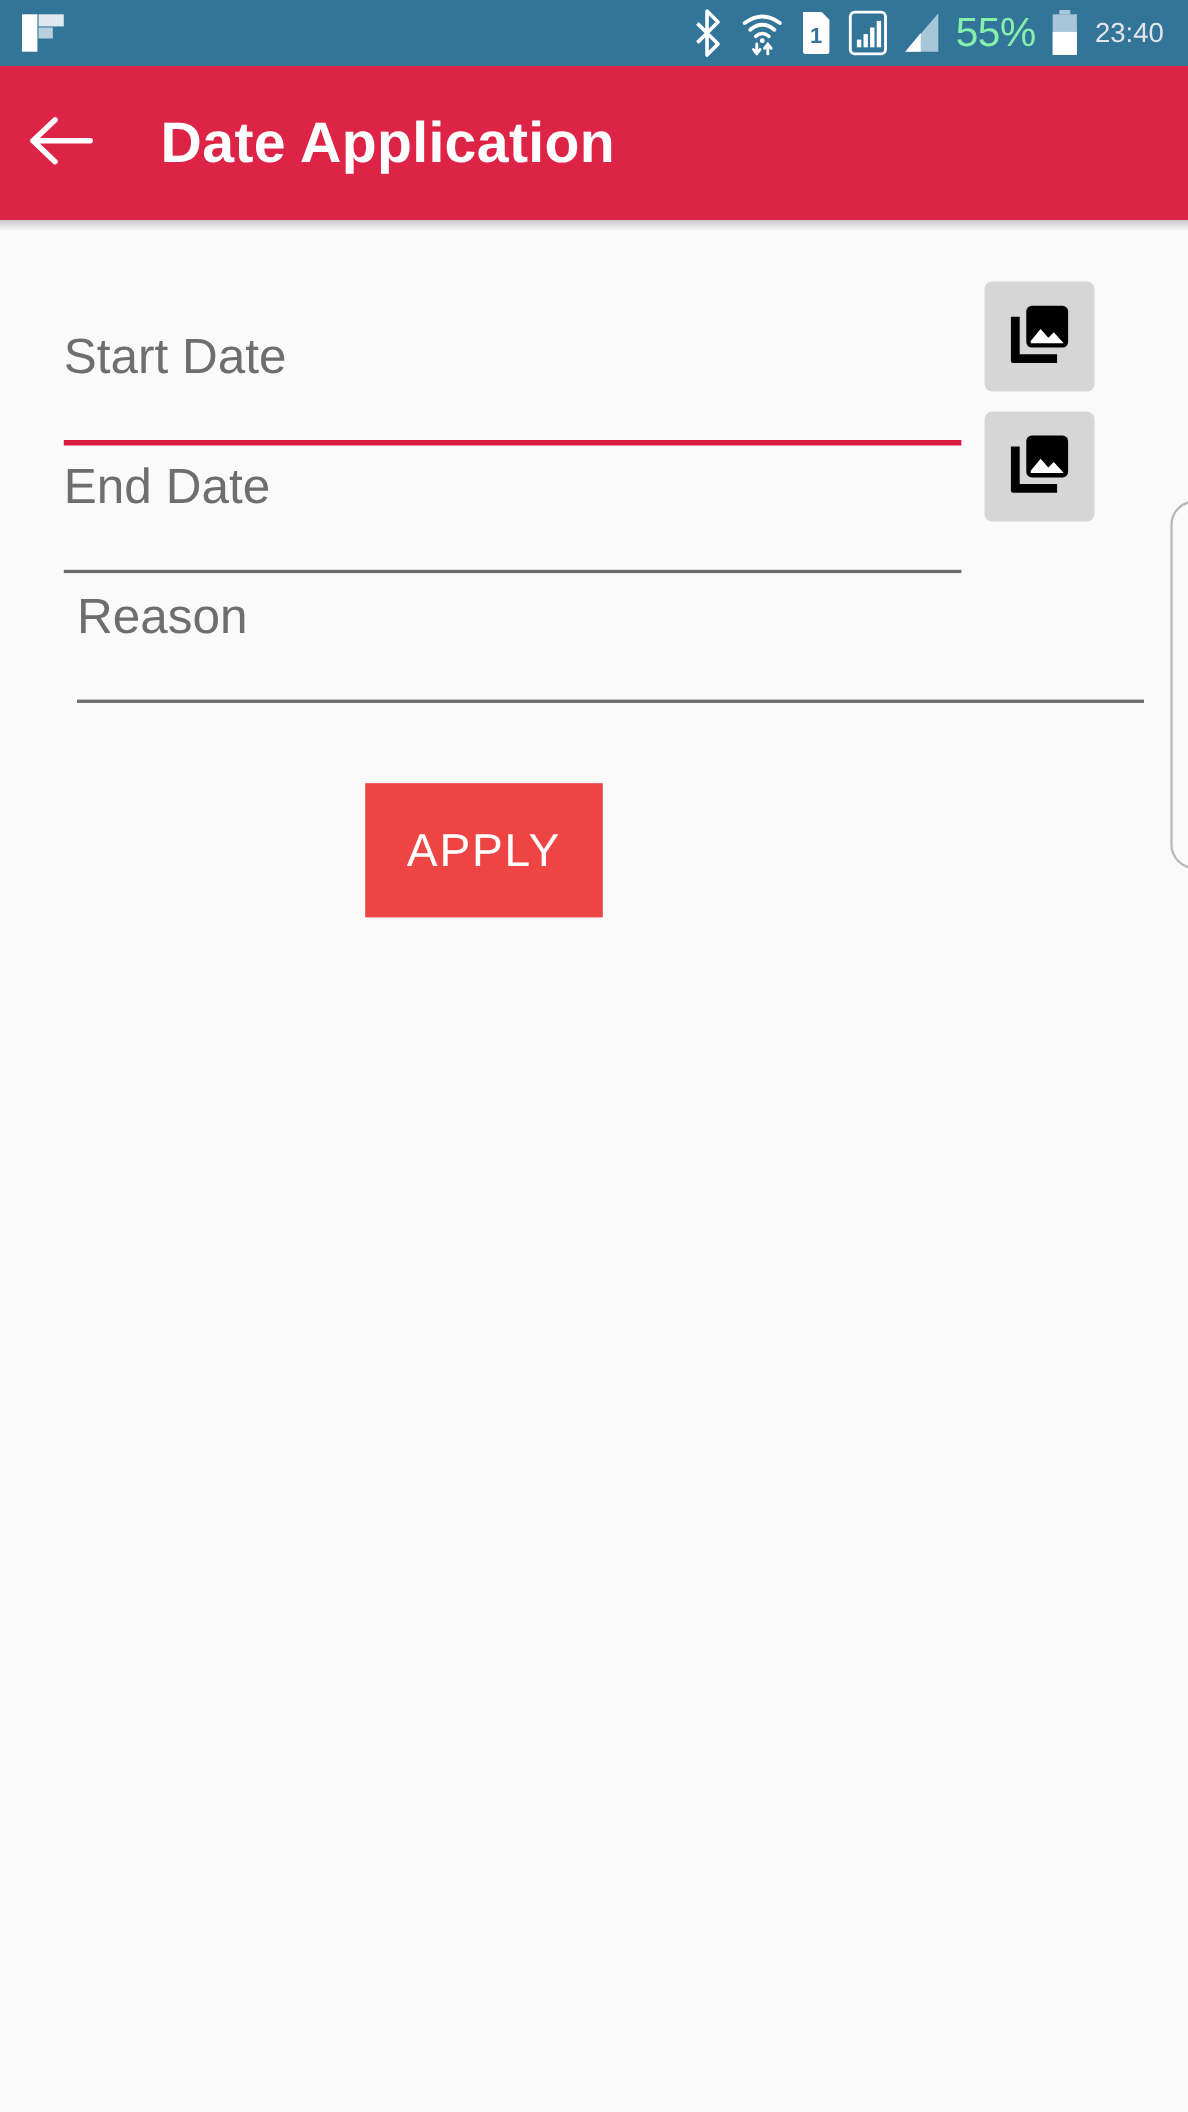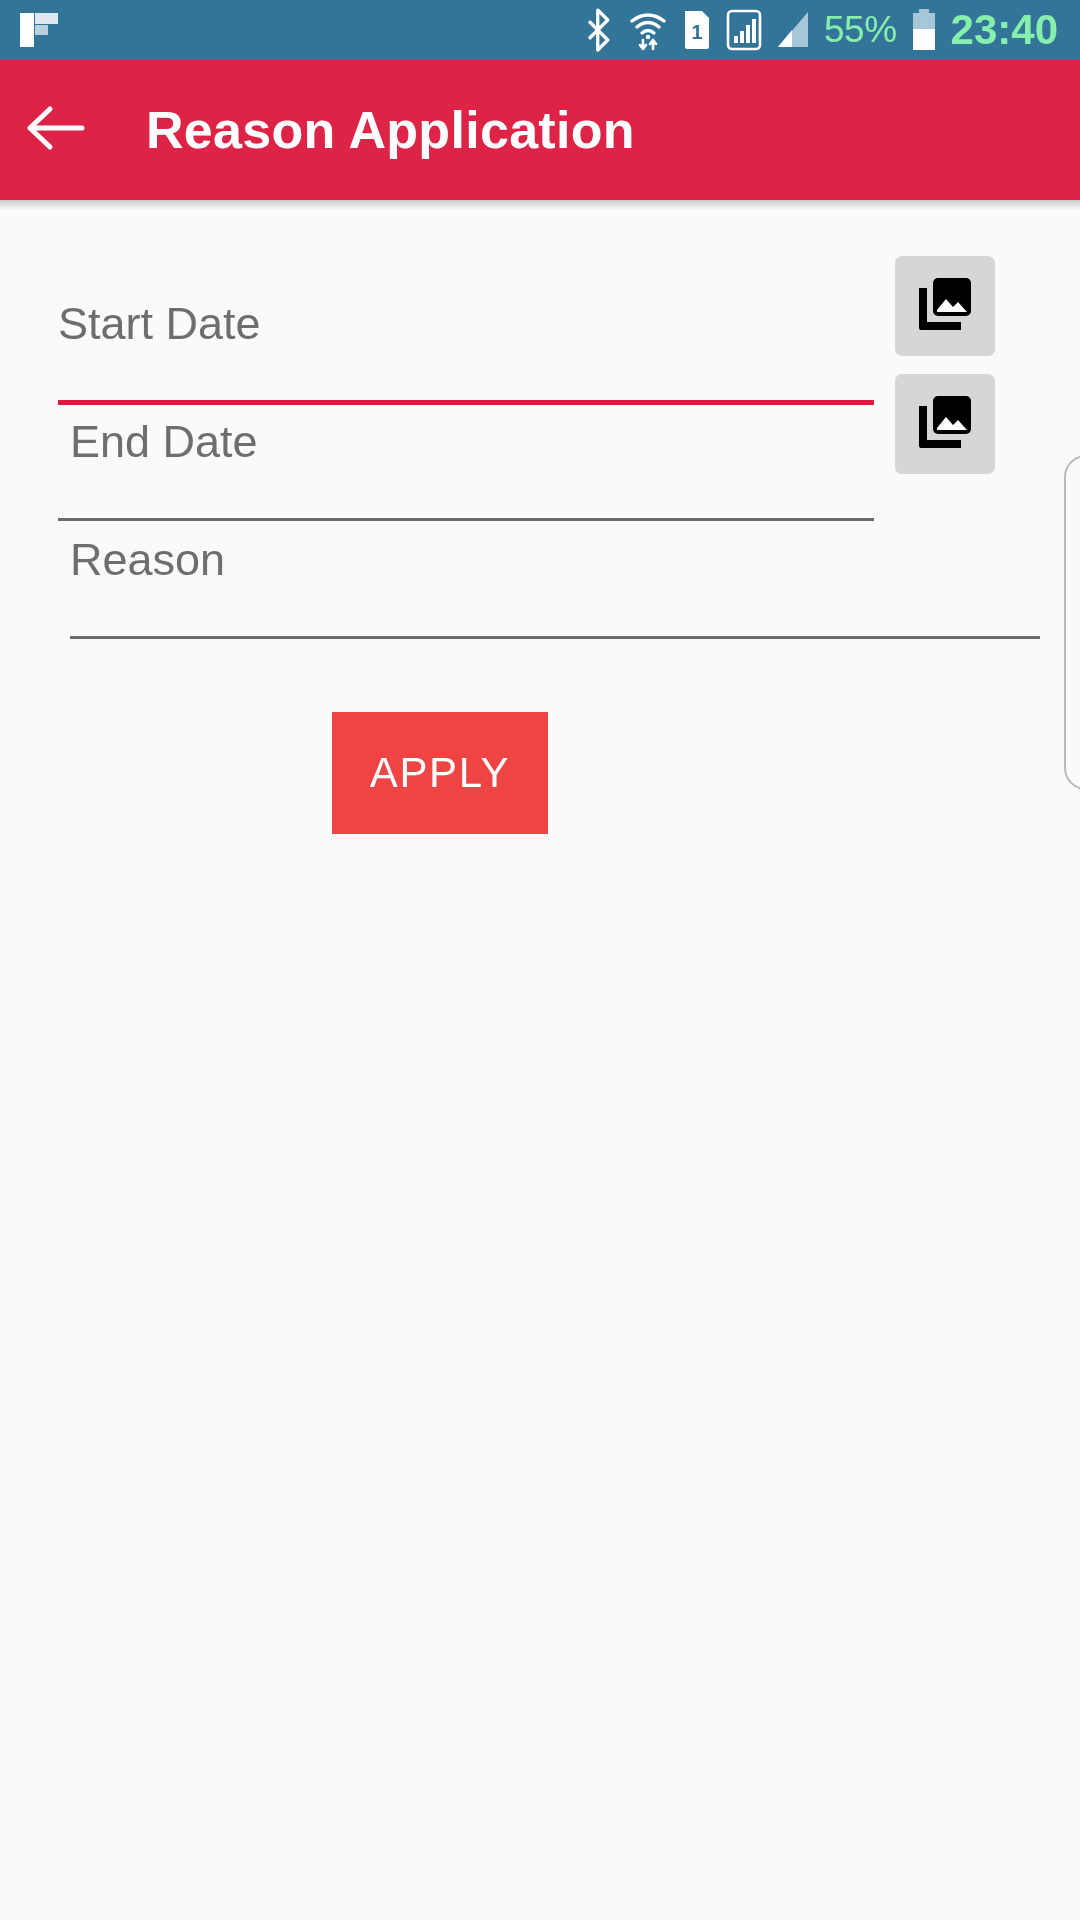--- a/index.html
+++ b/index.html
@@ -19,21 +19,21 @@
   .status-left{ display:flex; align-items:center; padding-left:20px; }
   .status-right{ margin-left:auto; display:flex; align-items:center; padding-right:22px; gap:14px; }
   .notif-logo{ width:38px; height:34px; position:relative; }
   .notif-logo .bar-a{ position:absolute; left:0; top:0; width:14px; height:34px; background:#ffffff; }
   .notif-logo .bar-b{ position:absolute; left:15px; top:0; width:23px; height:11px; background:#dfe8ee; }
   .notif-logo .bar-c{ position:absolute; left:15px; top:12px; width:13px; height:10px; background:#b9d0de; }
 
   .sicon{ display:flex; align-items:center; justify-content:center; }
   .sicon svg{ display:block; }
   .batt-pct{ color:#86efac; font-size:37px; font-weight:400; letter-spacing:-0.5px; }
-  .clock{ color:#86efac; font-size:42px; font-weight:700; letter-spacing:0px; }
+  .clock{ color:#e5e5e5; font-size:25px; font-weight:400; letter-spacing:0px; }
 
   
   .app-bar{
     position:absolute; top:60px; left:0; width:1080px; height:140px;
     background:#de2446; display:flex; align-items:center;
   }
   .back-btn{ width:110px; height:140px; display:flex; align-items:center; justify-content:center; }
   .app-title{
     color:#ffffff; font-size:52px; font-weight:700; letter-spacing:0.3px;
     margin-left:36px;
@@ -145,42 +145,42 @@
   </div>
 
   <div class="app-bar">
     <div class="back-btn">
       <span>
         <svg width="62" height="50" viewBox="0 0 62 50">
           <path d="M58 25 L6 25 M6 25 L26 6 M6 25 L26 44" fill="none" stroke="#ffffff" stroke-width="5" stroke-linecap="round" stroke-linejoin="round"></path>
         </svg>
       </span>
     </div>
-    <div class="app-title">Reason Application</div>
+    <div class="app-title">Date Application</div>
   </div>
 
   <div class="content">
     <div class="shadow-strip"></div>
 
     <div class="field" style="left:58px; top:60px; width:816px; height:145px;">
       <div class="field-label" style="position:absolute; left:0; top:38px;">Start Date</div>
       <div class="underline active" style="top:140px;"></div>
     </div>
     <div class="pick-btn" style="left:895px; top:56px;">
       <span>
         <svg width="64" height="64" viewBox="0 0 64 64">
           <path d="M6 16 L6 56 Q6 58 8 58 L48 58 L48 50 L14 50 L14 16 Z" fill="#000000"></path>
           <rect x="20" y="6" width="38" height="38" rx="5" fill="#000000"></rect>
           <path d="M24 38 L33 27 L40 35 L45 30 L54 40 L24 40 Z" fill="#ffffff"></path>
         </svg>
       </span>
     </div>
 
     <div class="field" style="left:58px; top:178px; width:816px; height:145px;">
-      <div class="field-label" style="position:absolute; left:12px; top:38px;text-align:right;">End Date</div>
+      <div class="field-label" style="position:absolute; left:0; top:38px;text-align:right;">End Date</div>
       <div class="underline idle" style="top:140px;"></div>
     </div>
     <div class="pick-btn" style="left:895px; top:174px;">
       <span>
         <svg width="64" height="64" viewBox="0 0 64 64">
           <path d="M6 16 L6 56 Q6 58 8 58 L48 58 L48 50 L14 50 L14 16 Z" fill="#000000"></path>
           <rect x="20" y="6" width="38" height="38" rx="5" fill="#000000"></rect>
           <path d="M24 38 L33 27 L40 35 L45 30 L54 40 L24 40 Z" fill="#ffffff"></path>
         </svg>
       </span>

